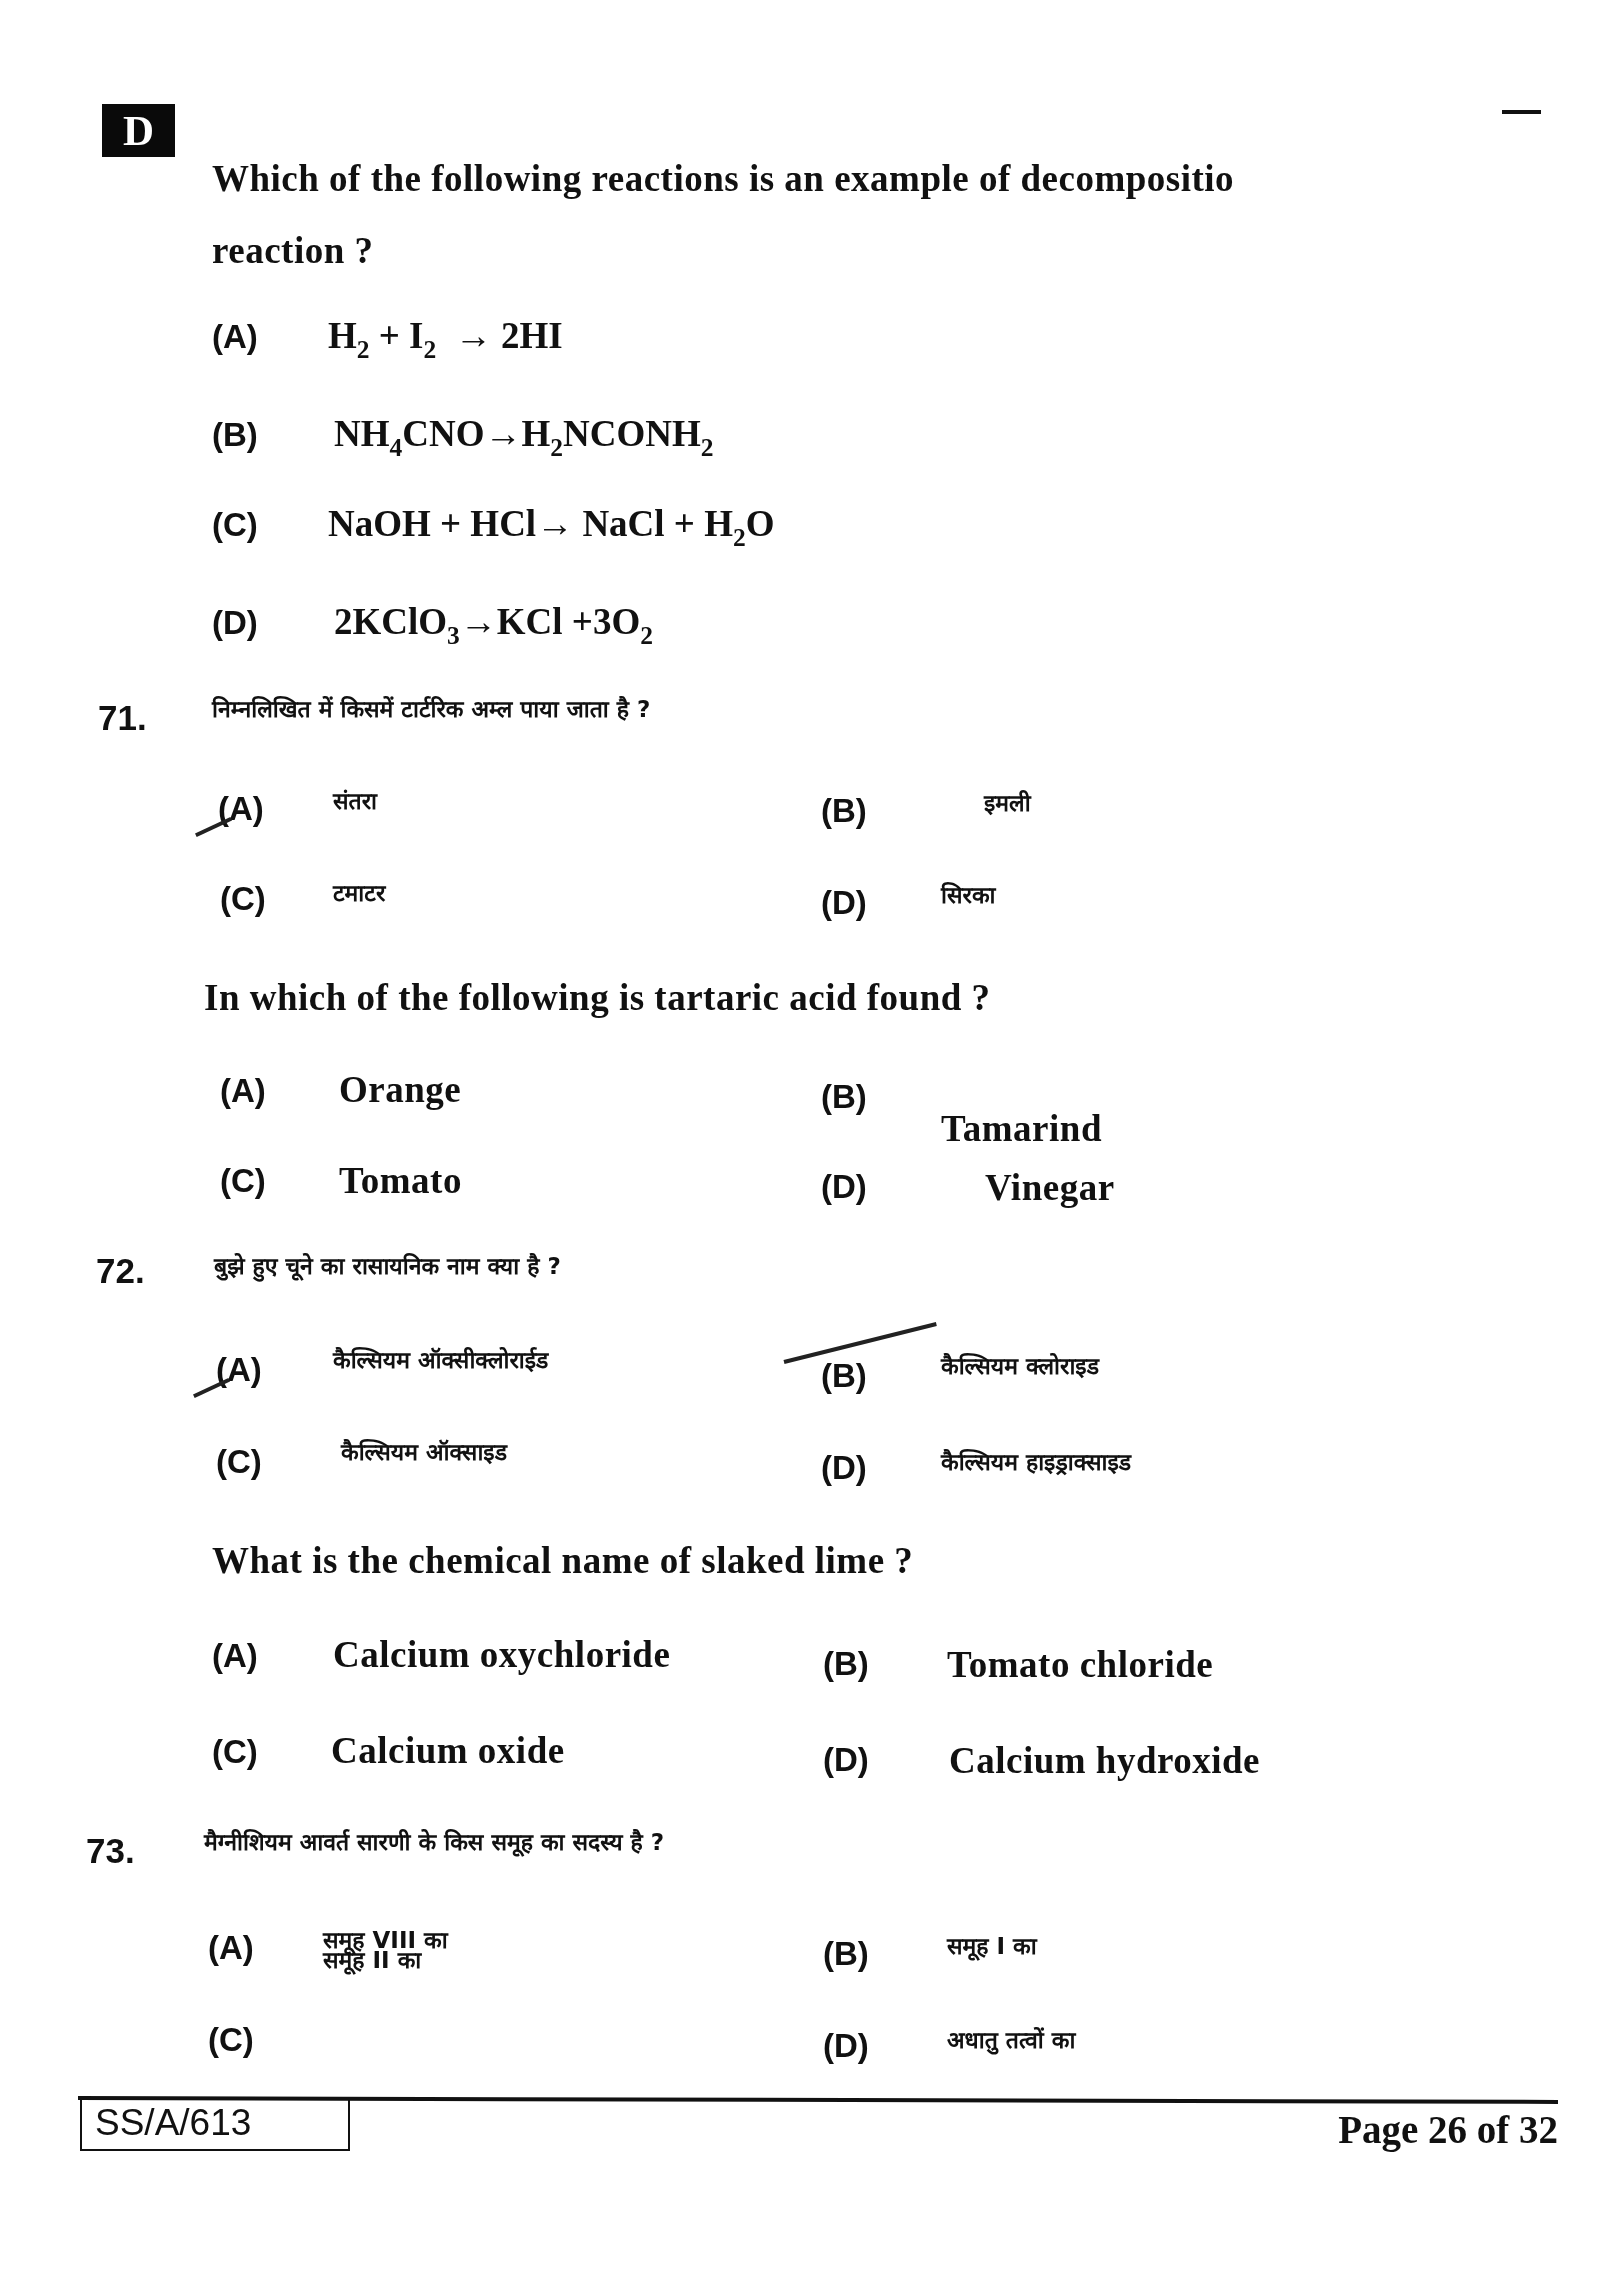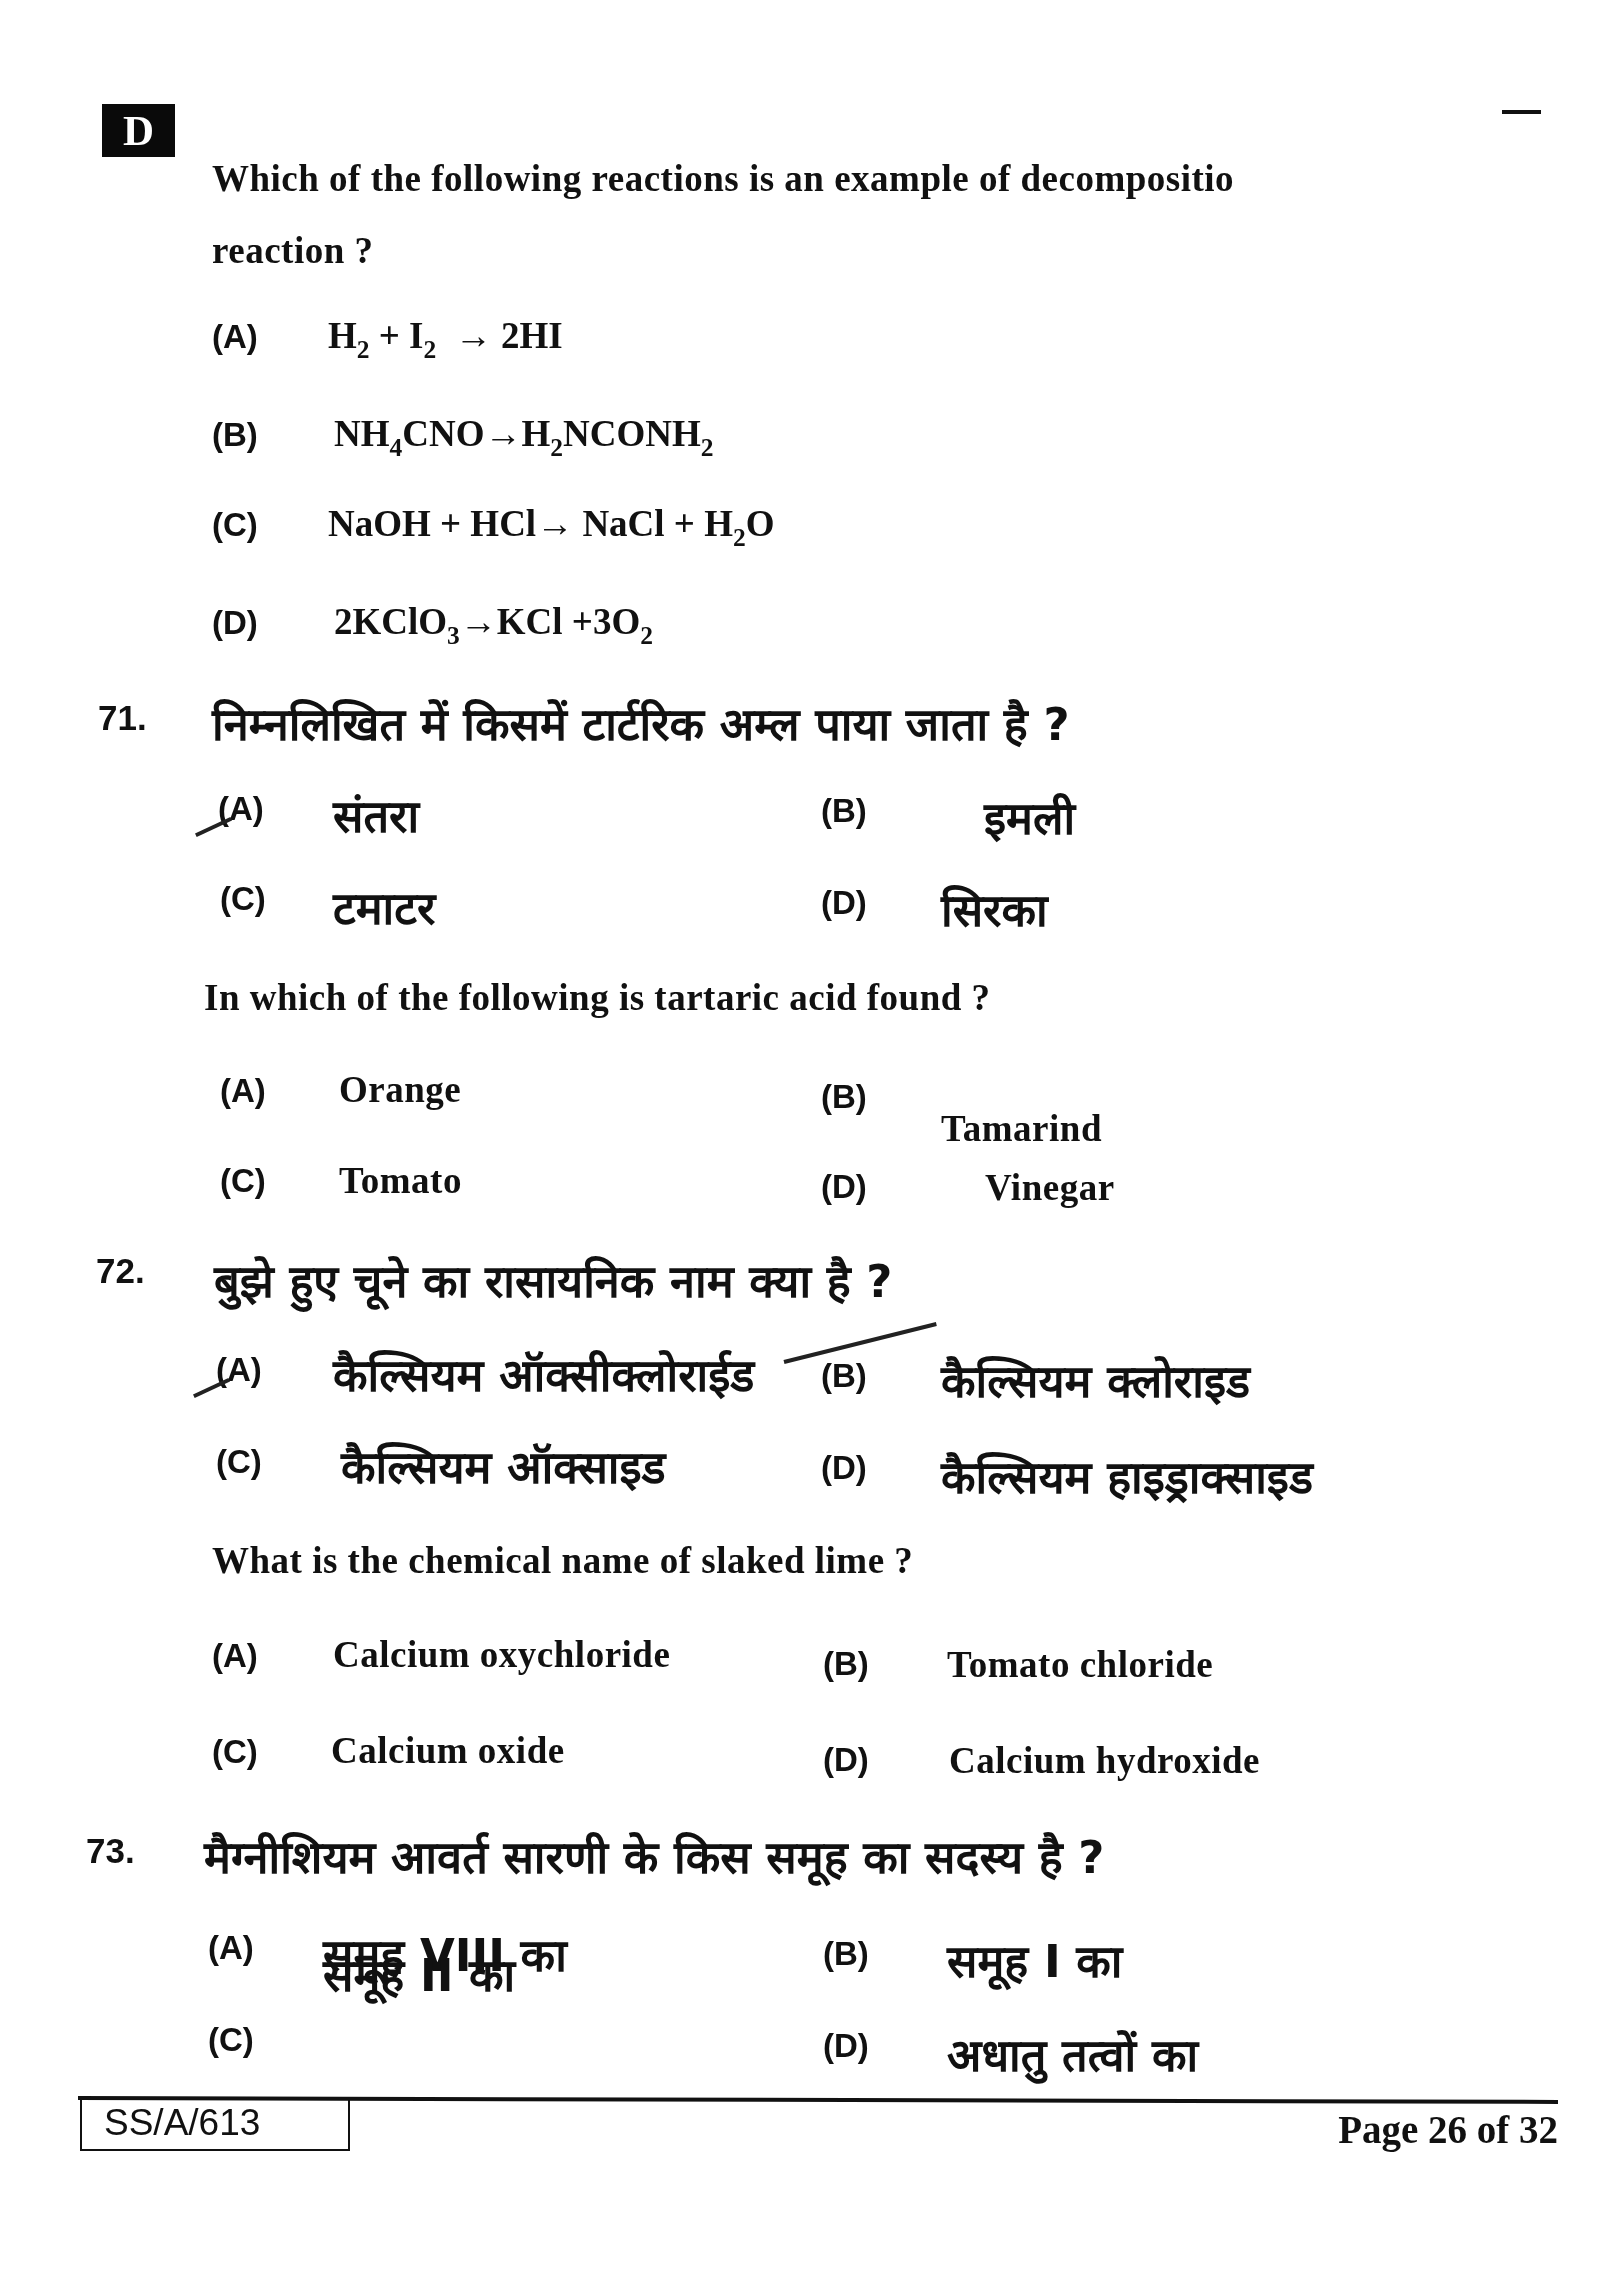--- a/index.html
+++ b/index.html
@@ -9,34 +9,34 @@
     color: #111111;
   }
   .abs { position: absolute; white-space: nowrap; }
   .badge {
     left: 102px; top: 104px; width: 73px; height: 53px;
     background: #0a0a0a; color: #ffffff;
     font-family: "Liberation Serif", serif; font-weight: bold;
     font-size: 43px; line-height: 53px; text-align: center;
   }
   .en { font-family: "Liberation Serif", serif; font-weight: bold; font-size: 37px; letter-spacing: 0.5px; }
-  .hi { font-family: "DejaVu Sans", sans-serif; font-weight: bold; font-size: 45px; }
+  .hi { font-family: "DejaVu Sans", sans-serif; font-weight: bold; font-size: 23px; }
   .qnum { font-family: "Liberation Sans", sans-serif; font-weight: bold; font-size: 35px; }
   .lbl { font-family: "Liberation Sans", sans-serif; font-weight: bold; font-size: 33px; }
   .formula { font-family: "Liberation Serif", serif; font-weight: bold; font-size: 37px; }
   .formula sub { font-size: 25.5px; vertical-align: -9.8px; }
   .rule-line {
     left: 78px; top: 2098px; width: 1480px; height: 3.9px; background: #111;
     transform: rotate(0.15deg);
   }
   .code-box {
     left: 80px; top: 2098px; width: 270px; height: 53px;
     border: 2.9px solid #111; border-top: none; box-sizing: border-box;
     font-family: "Liberation Sans", sans-serif; font-size: 37px;
-    line-height: 49px; padding-left: 22px;
+    line-height: 49px; padding-left: 13px;
   }
   .page-num {
     right: 63px; top: 2107px;
     font-family: "Liberation Serif", serif; font-weight: bold; font-size: 39px;
   }
   .artifact { background: #111; height: 3.9px; }
   .strike-b {
     left: 784px; top: 1360px; width: 157px; height: 3.9px; background: #222;
     transform: rotate(-14deg); transform-origin: left center;
   }

